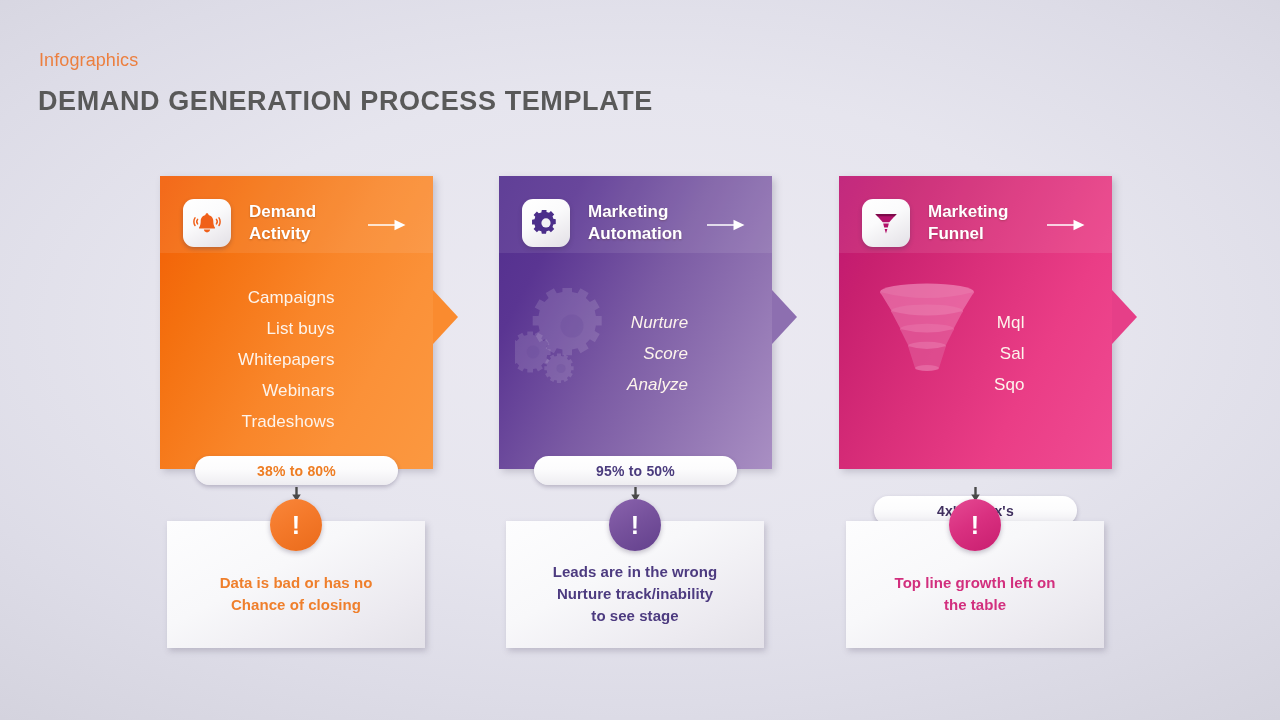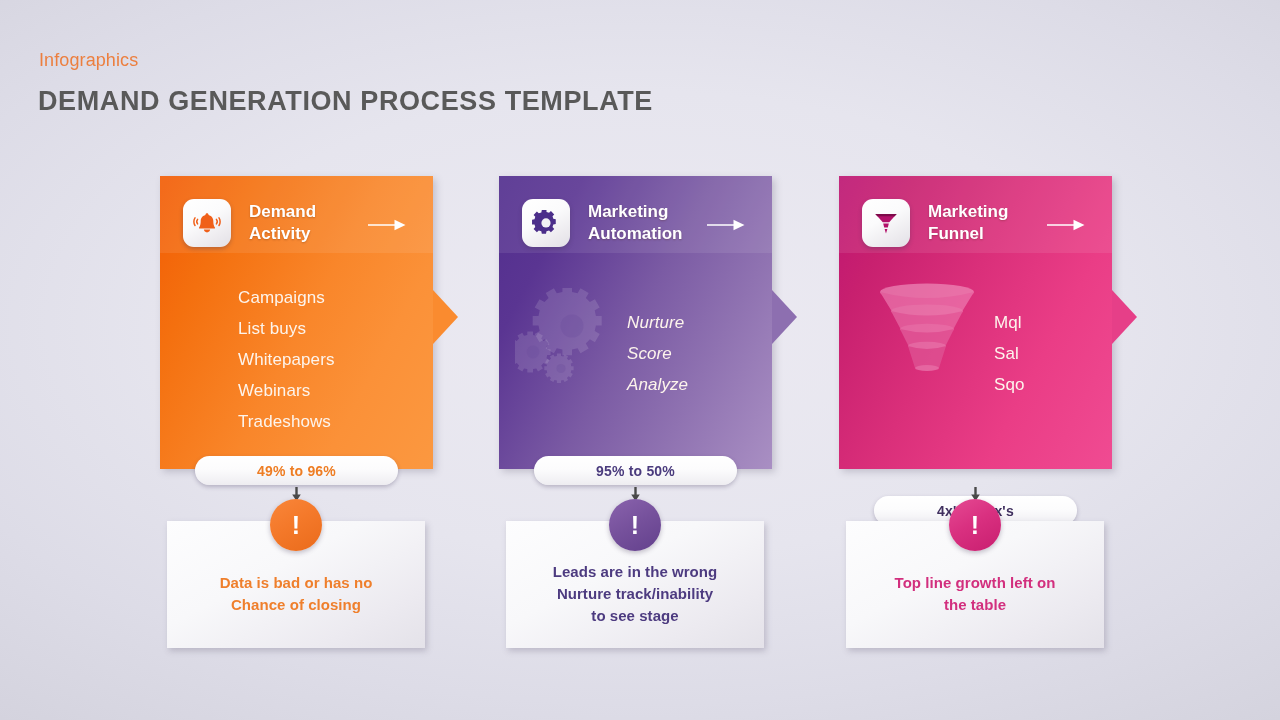--- a/index.html
+++ b/index.html
@@ -154,21 +154,21 @@
   .items {
     position: absolute;
     color: #fdf4ec;
     font-size: 17px;
     line-height: 31px;
     white-space: nowrap;
   }
   .c0 .items { left: 78px; top: 282px; }
   .c1 .items { left: 128px; top: 307px; font-style: italic; }
   .c2 .items { left: 155px; top: 307px; }
-  .items div { letter-spacing: 0.1px; }
+  .items div { letter-spacing: 0.1px; text-align: right; }
 
   
   .deco {
     position: absolute;
     pointer-events: none;
   }
   .c1 .deco { left: 16px; top: 288px; }
   .c2 .deco { left: 40px; top: 282px; }
 
   
@@ -292,21 +292,21 @@
     </svg>
 
     <div class="items">
       <div>Campaigns</div>
       <div>List buys</div>
       <div>Whitepapers</div>
       <div>Webinars</div>
       <div>Tradeshows</div>
     </div>
 
-    <div class="pill">49% to 96%</div>
+    <div class="pill">38% to 80%</div>
 
     <svg class="tick" viewBox="0 0 13 15">
       <path d="M5.3 0h2.4v7.6h3.1L6.5 14 2.2 7.6h3.1z" fill="#4a4a4a"></path>
     </svg>
 
     <div class="bang">
       <span>!</span>
     </div>
 
     <div class="note">

